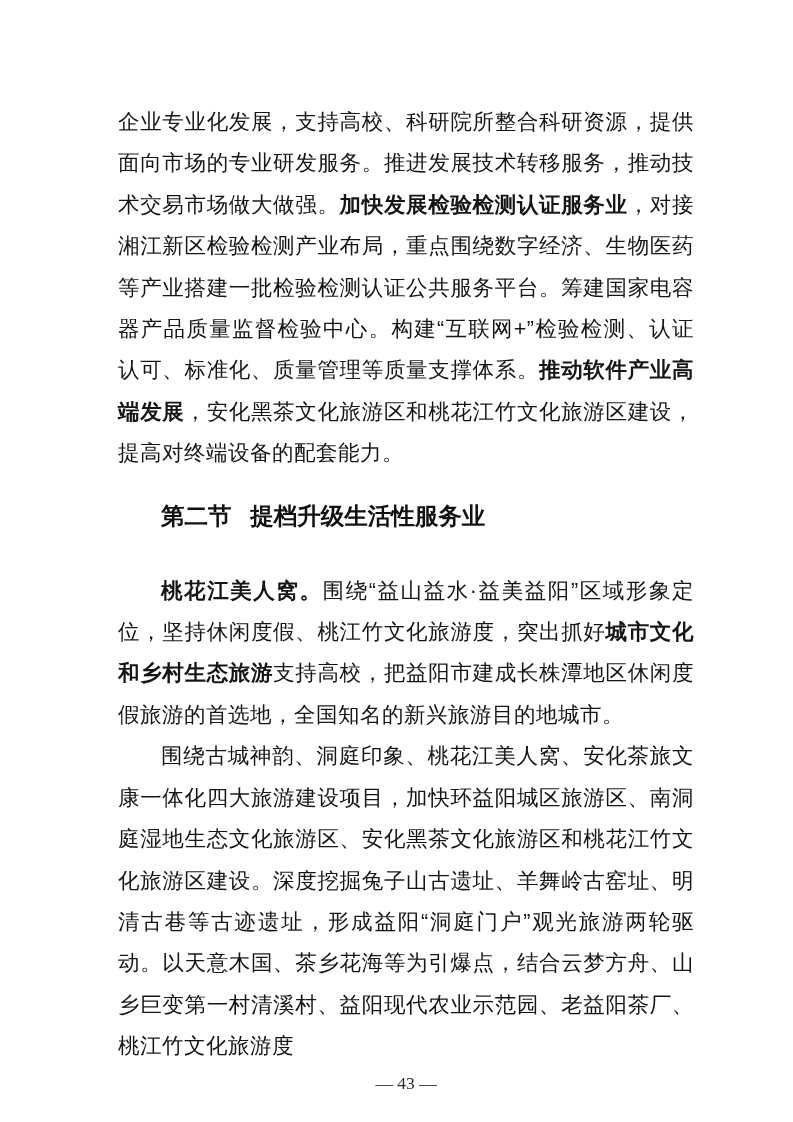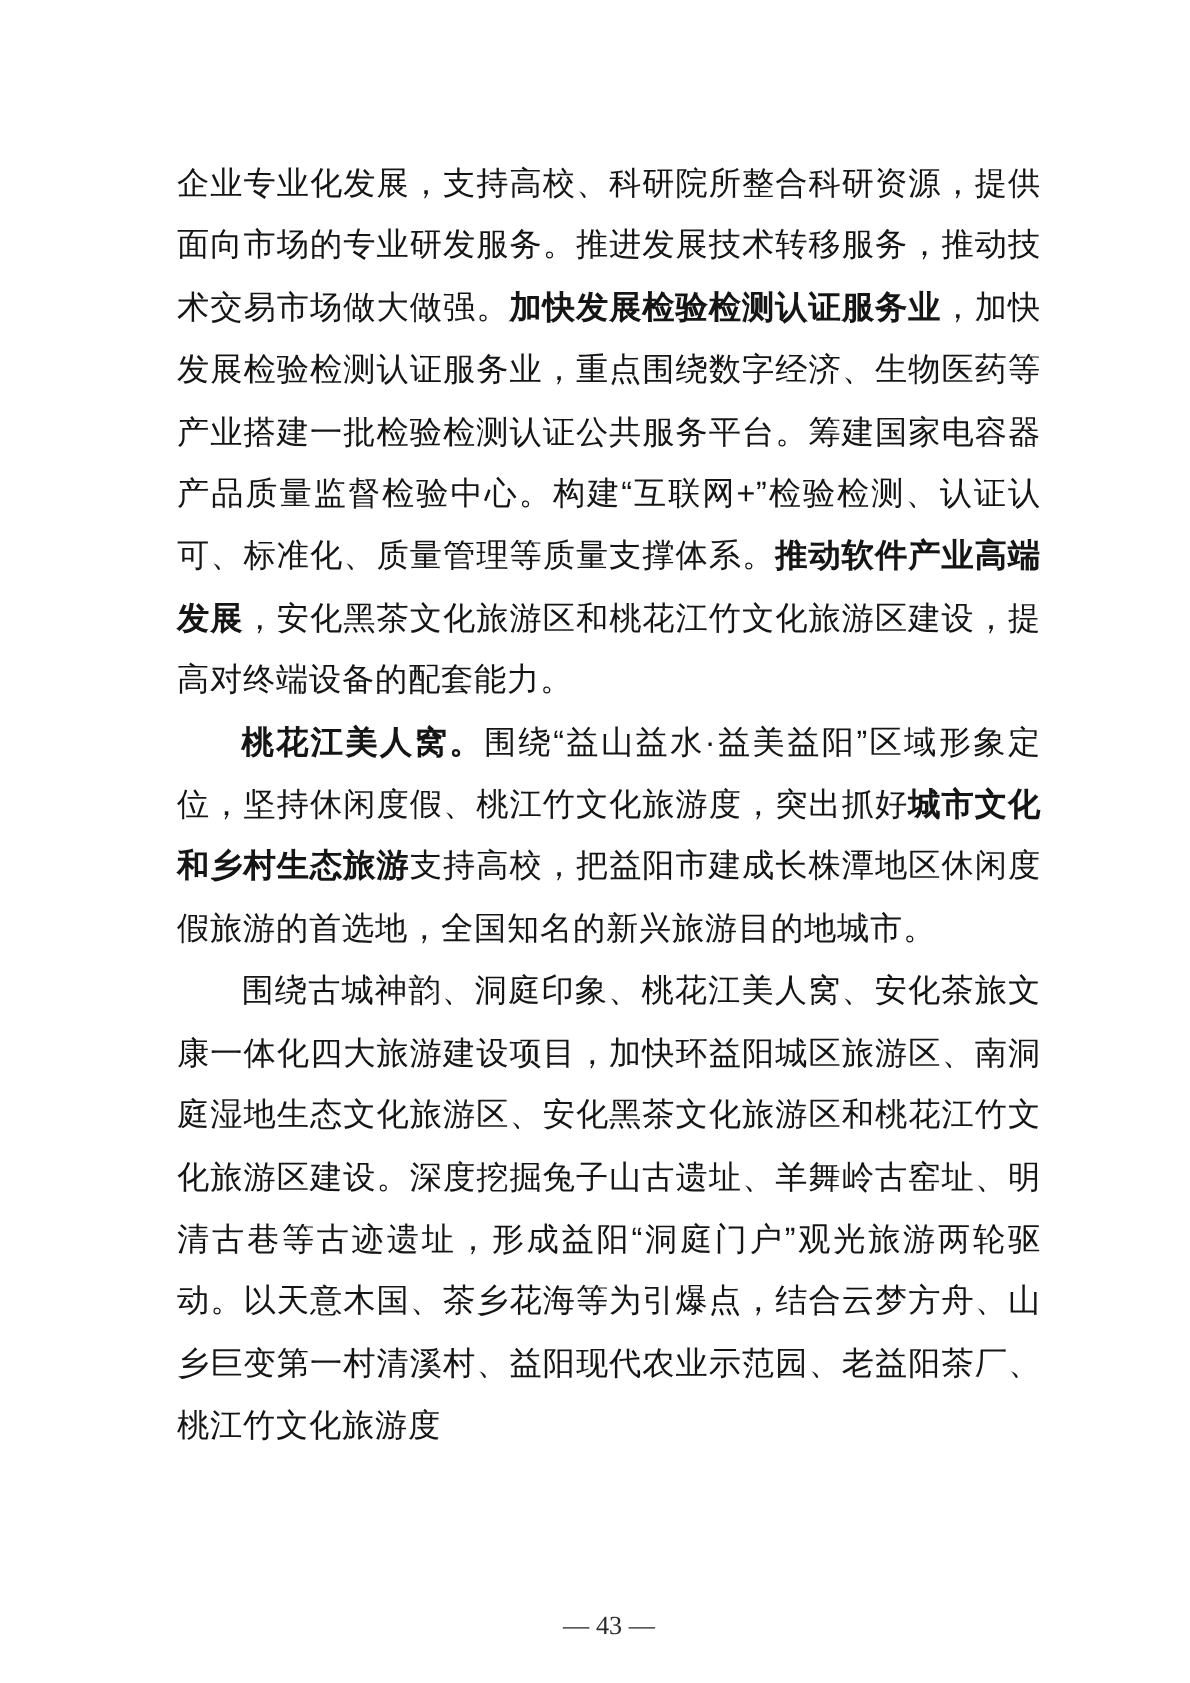--- a/index.html
+++ b/index.html
@@ -60,22 +60,26 @@
     margin-top: 45px;
   }
 </style>
 </head>
 <body>
 
 <div class="page">
 
   <div class="body-text">
 
-    <p class="para"><span class="run">企业专业化发展，支持高校、科研院所整合科研资源，提供面向市场的专业研发服务。推进发展技术转移服务，推动技术交易市场做大做强。</span><span class="run bold">加快发展检验检测认证服务业</span><span class="run">，加快发展检验检测认证服务业，重点围绕数字经济、生物医药等产业搭建一批检验检测认证公共服务平台。筹建国家电容器产品质量监督检验中心。构建“互联网+”检验检测、认证认可、标准化、质量管理等质量支撑体系。</span><span class="run bold">推动软件产业高端发展</span><span class="run">，安化黑茶文化旅游区和桃花江竹文化旅游区建设，提高对终端设备的配套能力。</span></p>
+    <p class="para"><span class="run">企业专业化发展，支持高校、科研院所整合科研资源，提供面向市场的专业研发服务。推进发展技术转移服务，推动技术交易市场做大做强。</span><span class="run bold">加快发展检验检测认证服务业</span><span class="run">，对接湘江新区检验检测产业布局，重点围绕数字经济、生物医药等产业搭建一批检验检测认证公共服务平台。筹建国家电容器产品质量监督检验中心。构建“互联网+”检验检测、认证认可、标准化、质量管理等质量支撑体系。</span><span class="run bold">推动软件产业高端发展</span><span class="run">，安化黑茶文化旅游区和桃花江竹文化旅游区建设，提高对终端设备的配套能力。</span></p>
 
+    <h2 class="heading">
+      <span class="heading-num">第二节</span>
+      <span class="heading-title">提档升级生活性服务业</span>
+    </h2>
 
     <p class="para indent"><span class="run bold">桃花江美人窝。</span><span class="run">围绕“益山益水·益美益阳”区域形象定位，坚持休闲度假、桃江竹文化旅游度，突出抓好</span><span class="run bold">城市文化和乡村生态旅游</span><span class="run">支持高校，把益阳市建成长株潭地区休闲度假旅游的首选地，全国知名的新兴旅游目的地城市。</span></p>
 
     <p class="para indent"><span class="run">围绕古城神韵、洞庭印象、桃花江美人窝、安化茶旅文康一体化四大旅游建设项目，加快环益阳城区旅游区、南洞庭湿地生态文化旅游区、安化黑茶文化旅游区和桃花江竹文化旅游区建设。深度挖掘兔子山古遗址、羊舞岭古窑址、明清古巷等古迹遗址，形成益阳“洞庭门户”观光旅游两轮驱动。以天意木国、茶乡花海等为引爆点，结合云梦方舟、山乡巨变第一村清溪村、益阳现代农业示范园、老益阳茶厂、桃江竹文化旅游度</span></p>
 
   </div>
 
   <div class="footer">
     <span>— 43 —</span>
   </div>

